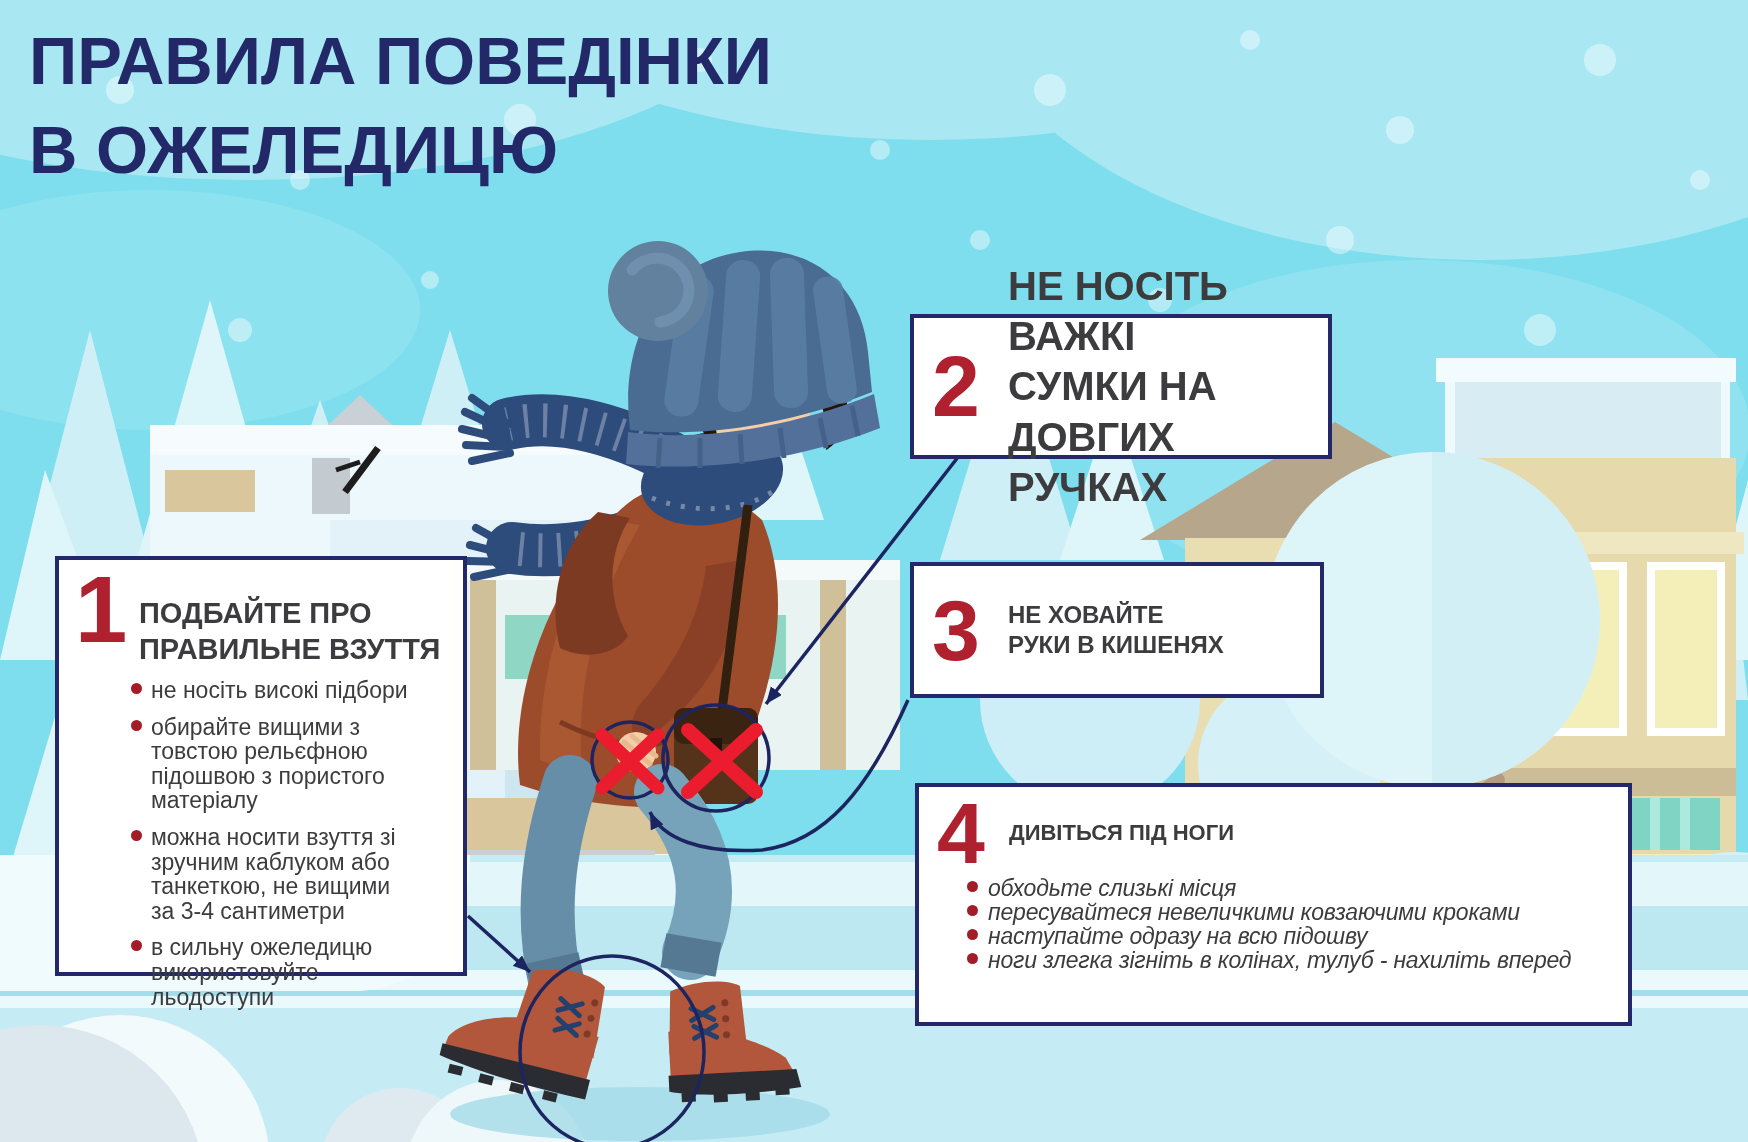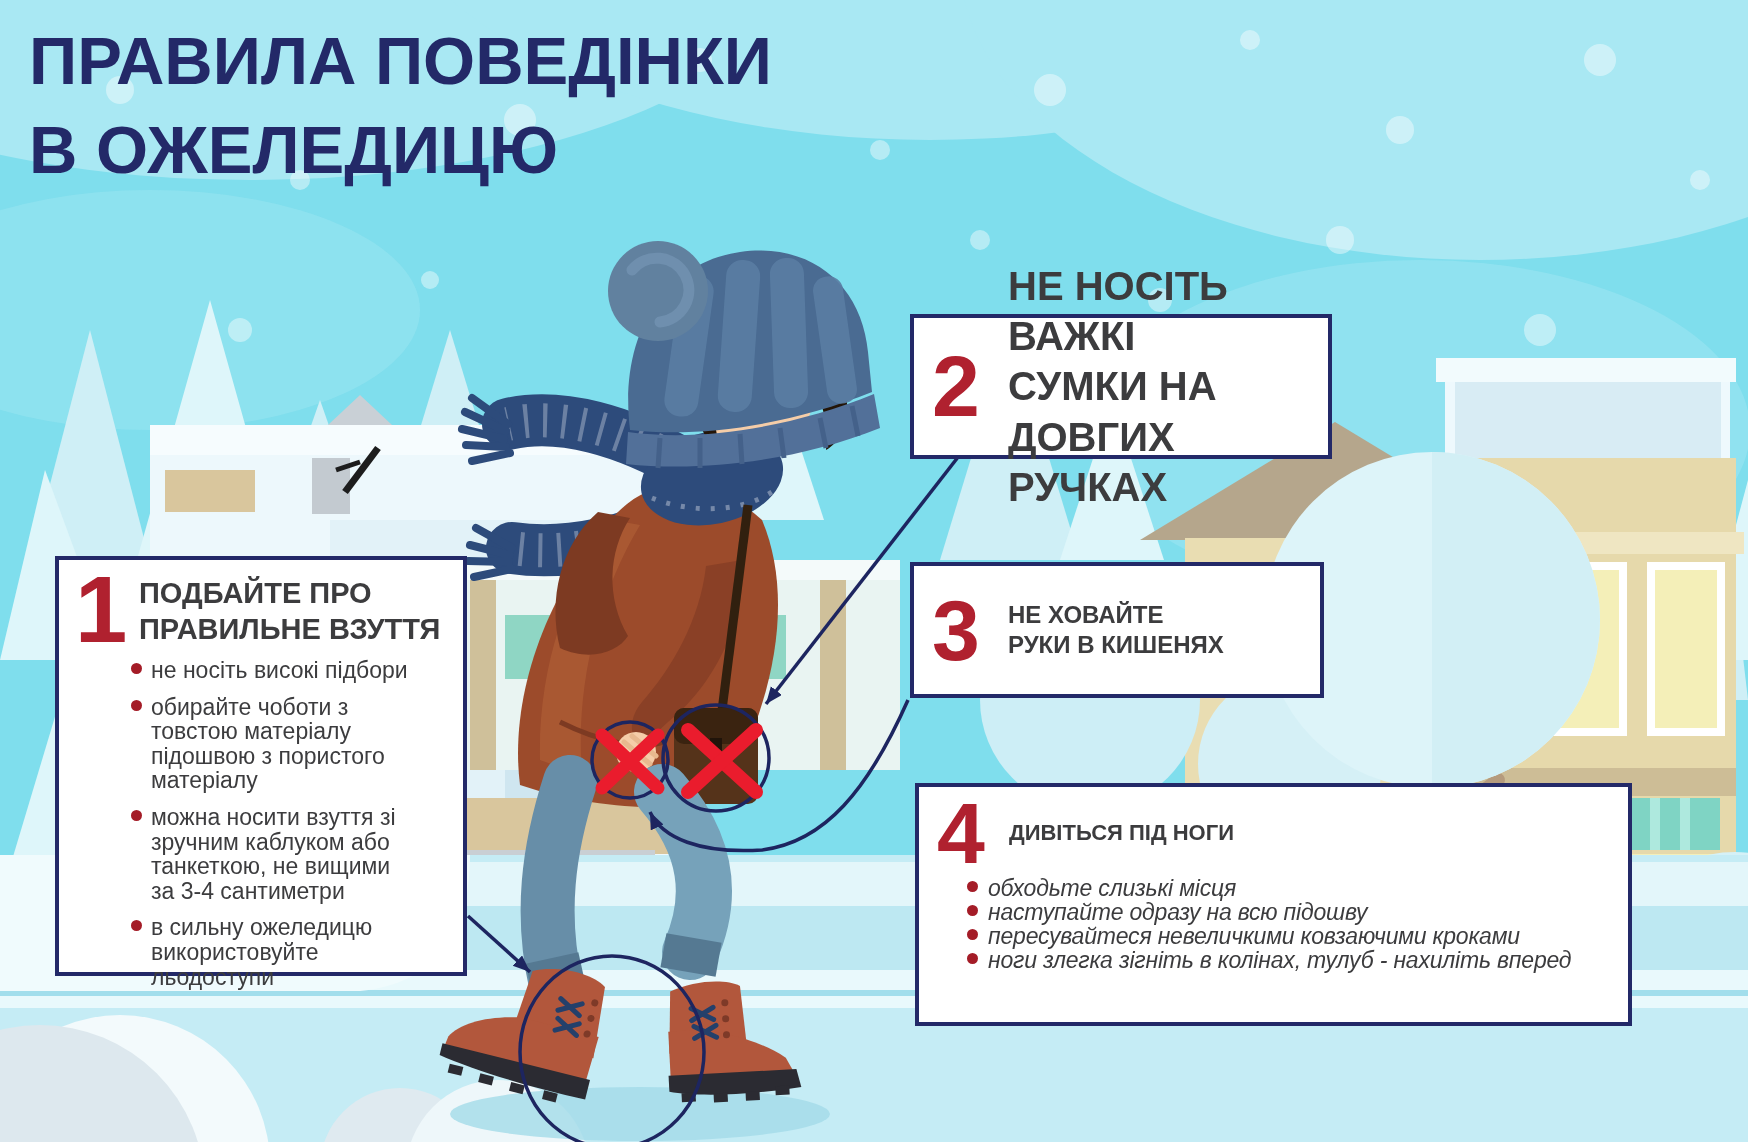--- a/index.html
+++ b/index.html
@@ -38,21 +38,21 @@
   .bullets{list-style:none;margin:0;padding:0;display:flex;flex-direction:column;}
   .bullets li{position:relative;color:var(--text-dark);}
   .bullets li::before{
     content:"";position:absolute;left:0;border-radius:50%;
     background:var(--bullet-red);width:11px;height:11px;
   }
   
   .tip1{left:55px;top:556px;width:412px;height:420px;padding:12px 14px 12px 16px;}
   .tip1 .tip-head{gap:12px;align-items:flex-start;}
   .tip1 .num{font-size:94px;width:52px;}
-  .tip1 h2{font-size:29px;line-height:1.24;margin-top:4px;}
+  .tip1 h2{font-size:29px;line-height:1.24;margin-top:24px;}
   .tip1 .bullets{margin:10px 0 0 56px;gap:12px;}
   .tip1 .bullets li{font-size:23px;line-height:1.07;padding-left:20px;padding-right:34px;}
   .tip1 .bullets li::before{top:5px;}
   
   .tip2{left:910px;top:314px;width:422px;height:145px;display:flex;align-items:center;padding:6px 18px;}
   .tip3{left:910px;top:562px;width:414px;height:136px;display:flex;align-items:center;padding:6px 18px;}
   .tip2 .tip-head,.tip3 .tip-head{gap:18px;align-items:center;}
   .tip2 .num,.tip3 .num{font-size:86px;width:58px;}
   .tip2 h2{font-size:40px;line-height:1.26;width:312px;}
   .tip3 h2{font-size:24px;line-height:1.26;width:290px;}
@@ -340,21 +340,21 @@
 В ОЖЕЛЕДИЦЮ</h1>
 
   <section class="tip tip1">
     <div class="tip-head">
       <span class="num">1</span>
       <h2>ПОДБАЙТЕ ПРО
 ПРАВИЛЬНЕ ВЗУТТЯ</h2>
     </div>
     <ul class="bullets">
       <li>не носіть високі підбори</li>
-      <li>обирайте чоботи з товстою матеріалу підошвою з пористого матеріалу</li>
+      <li>обирайте вищими з товстою рельєфною підошвою з пористого матеріалу</li>
       <li>можна носити взуття зі зручним каблуком або танкеткою, не вищими за 3-4 сантиметри</li>
       <li>в сильну ожеледицю використовуйте льодоступи</li>
     </ul>
   </section>
 
   <section class="tip tip2">
     <div class="tip-head">
       <span class="num">2</span>
       <h2>НЕ НОСІТЬ ВАЖКІ
 СУМКИ НА ДОВГИХ
@@ -370,19 +370,19 @@
     </div>
   </section>
 
   <section class="tip tip4">
     <div class="tip-head">
       <span class="num">4</span>
       <h2>ДИВІТЬСЯ ПІД НОГИ</h2>
     </div>
     <ul class="bullets">
       <li>обходьте слизькі місця</li>
+      <li>пересувайтеся невеличкими ковзаючими кроками</li>
       <li>наступайте одразу на всю підошву</li>
-      <li>пересувайтеся невеличкими ковзаючими кроками</li>
       <li>ноги злегка зігніть в колінах, тулуб - нахиліть вперед</li>
     </ul>
   </section>
 
 </div>
 
 </body></html>

